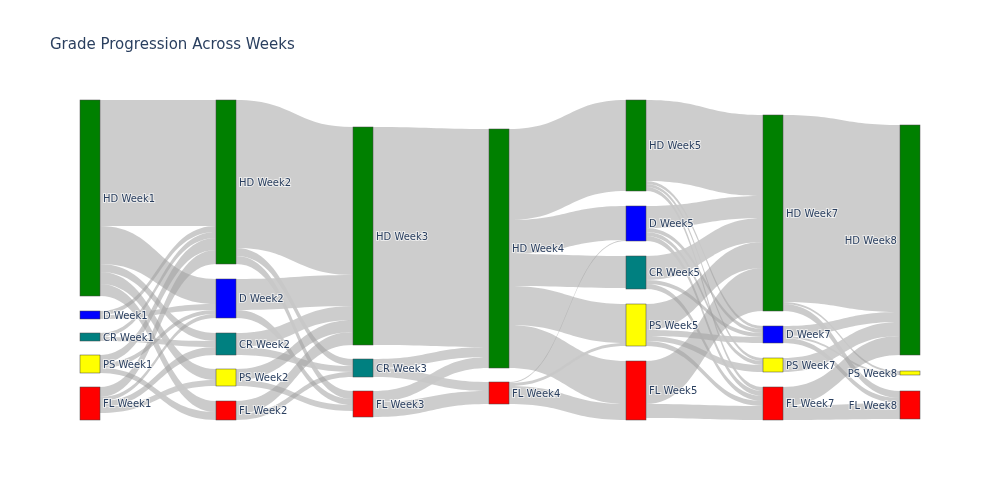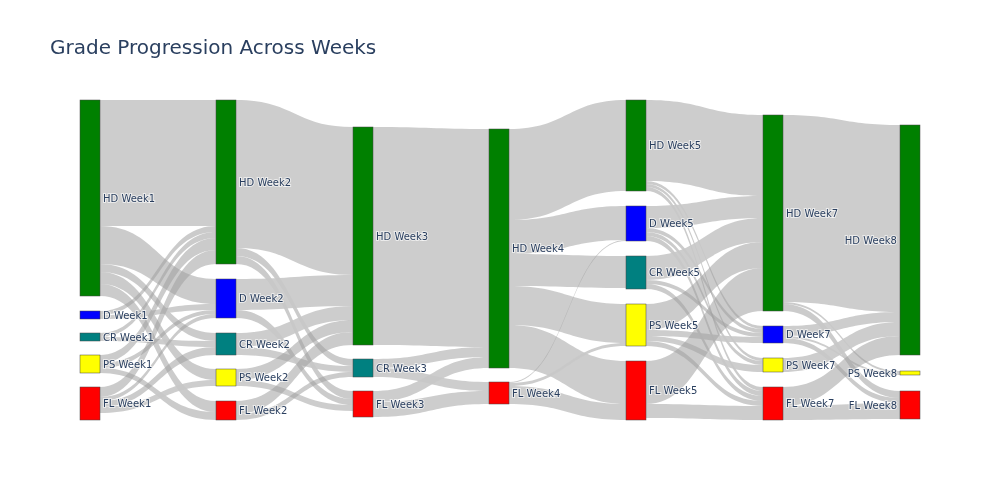--- a/index.html
+++ b/index.html
@@ -1,18 +1,18 @@
 <!DOCTYPE html>
 <html><head>
 <meta charset="utf-8">
 <style>
   html, body { margin: 0; padding: 0; background: #ffffff; }
   body { width: 1000px; height: 500px; position: relative; overflow: hidden;
          font-family: "DejaVu Sans", "Liberation Sans", sans-serif; }
-  #chart-title { position: absolute; left: 50px; top: 35px; font-size: 20px; color: #2a3f5f; }
+  #chart-title { position: absolute; left: 50px; top: 35px; font-size: 15px; color: #2a3f5f; }
   svg { position: absolute; left: 0; top: 0; }
   .node-label { font-size: 10px; fill: #2a3f5f; paint-order: stroke; stroke: #ffffff; stroke-width: 2px; stroke-opacity: 0.6; }
   .link { fill: #c8c8c8; fill-opacity: 0.9; }
   .link-dark { fill: #a0a0a0; fill-opacity: 0.55; }
   .node rect { stroke: #444444; stroke-width: 0.5; }
 </style>
 </head>
 <body>
 
 <div id="chart-title">Grade Progression Across Weeks</div>

